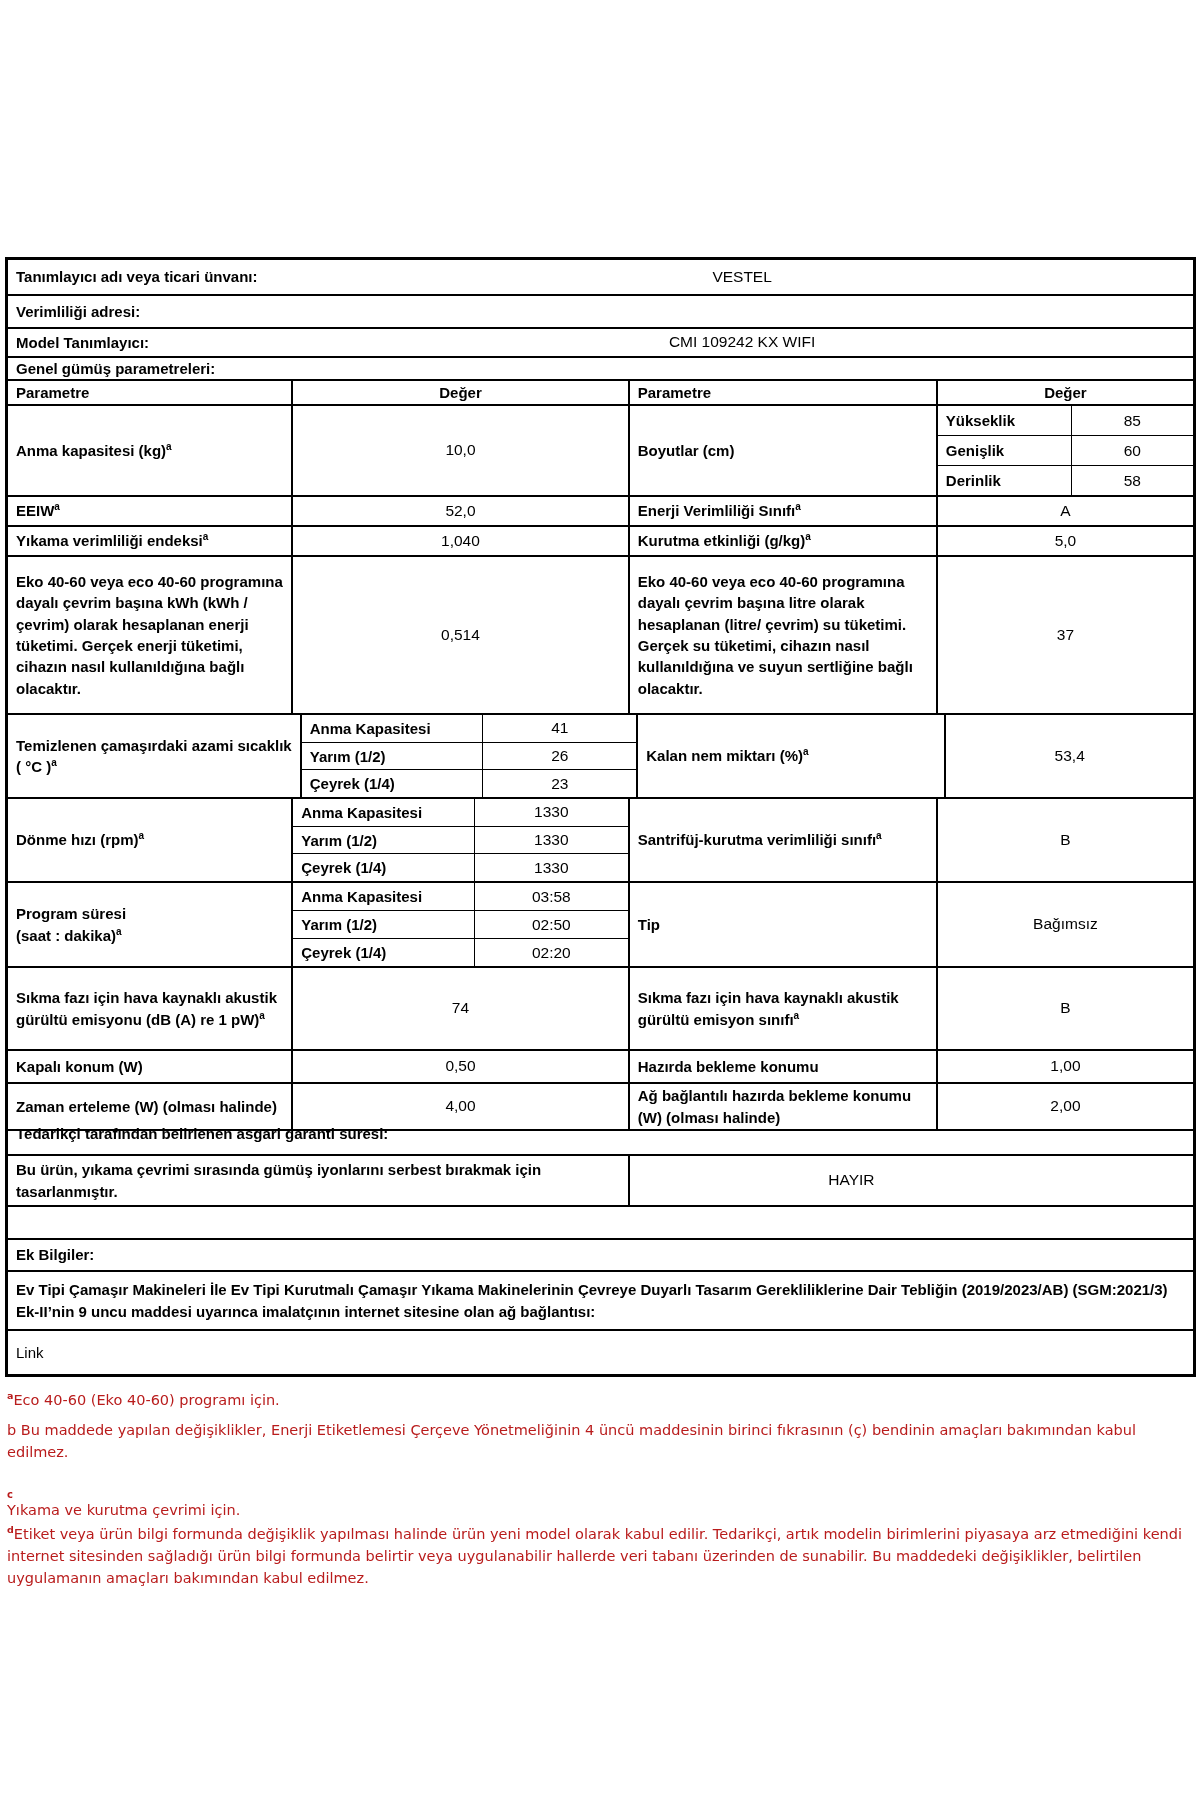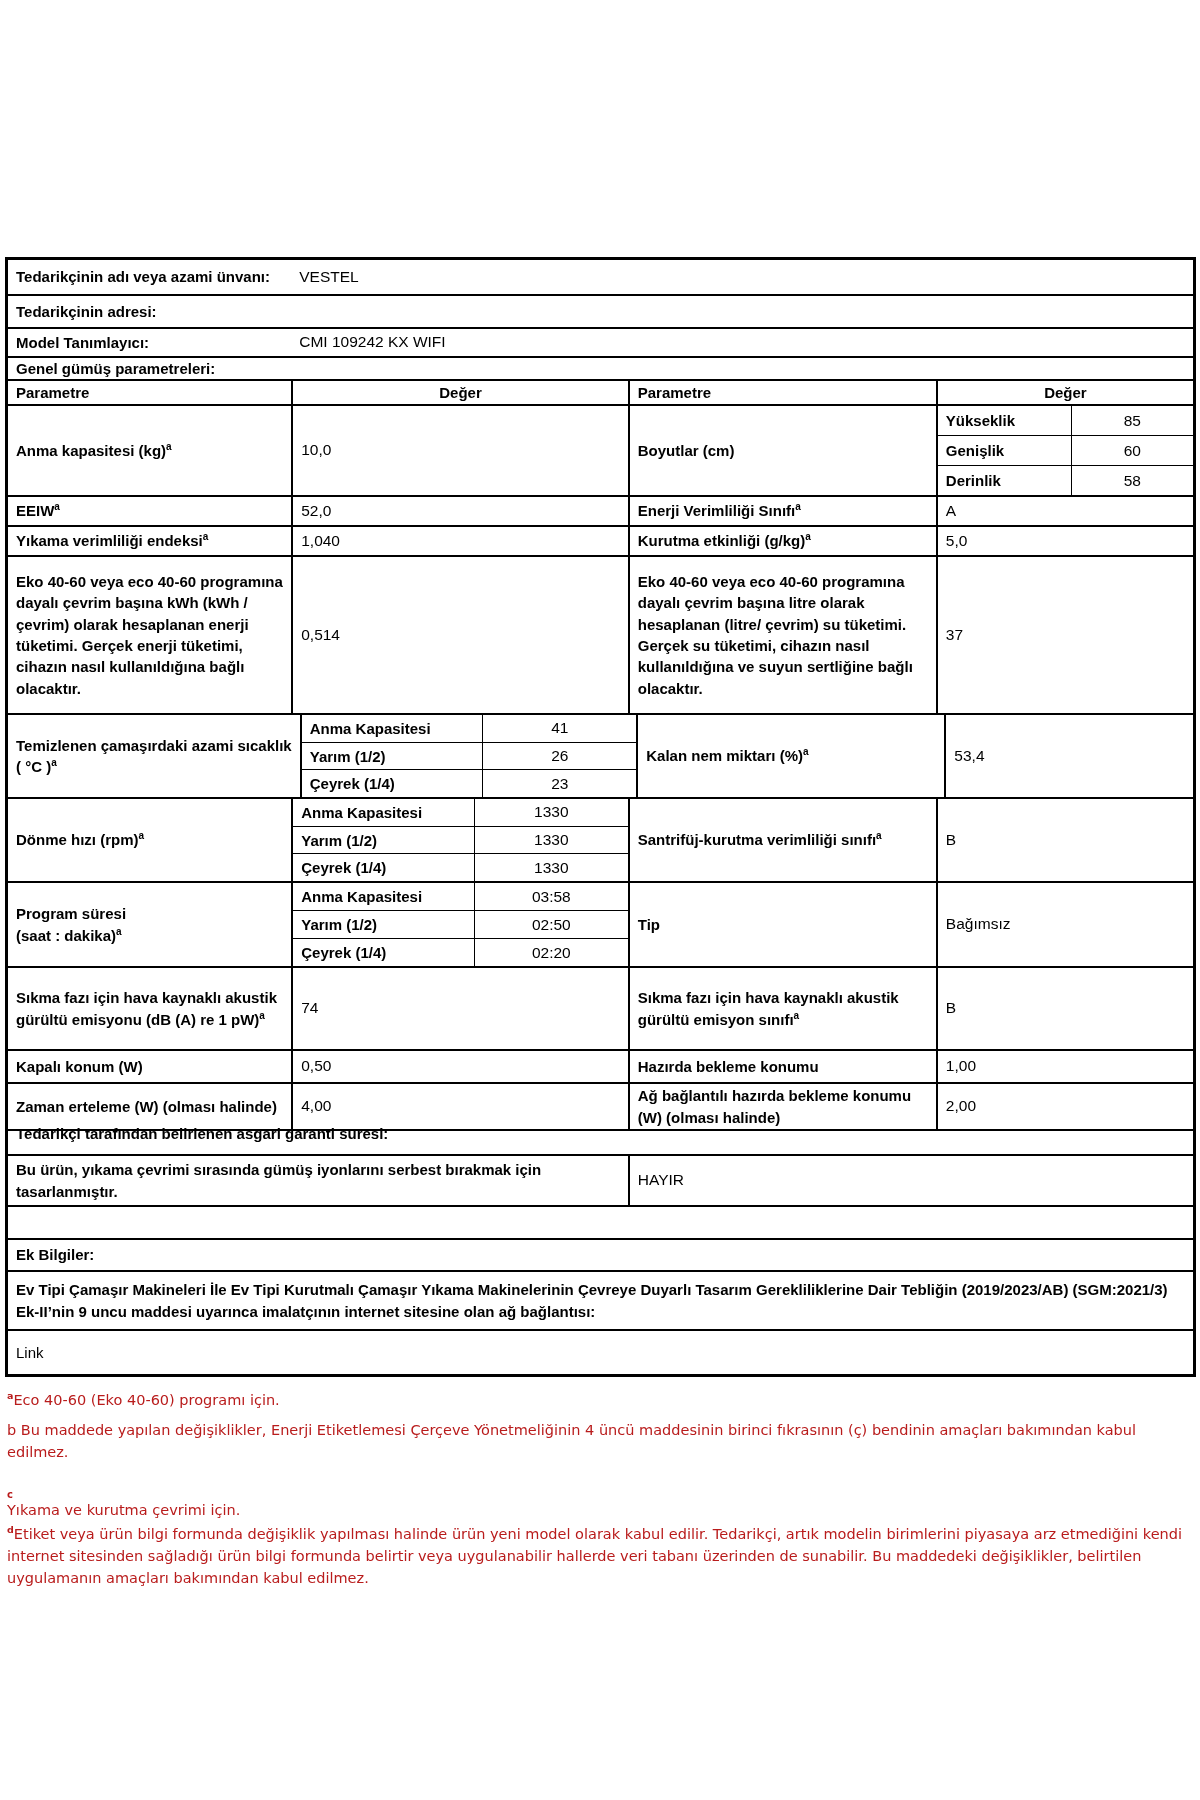--- a/index.html
+++ b/index.html
@@ -19,21 +19,21 @@
 
   .c { padding:2px 8px; display:flex; flex-direction:column; justify-content:center; overflow:visible; }
   .vl { border-left:2px solid #000; }
   .c1 { flex:0 0 23.9%; }
   .c2 { flex:0 0 28.4%; }
   .c3 { flex:0 0 26.0%; }
   .c4 { flex:1 1 auto; }
   .cfull { flex:1 1 auto; }
 
   .lbl { font-weight:bold; font-size:15px; line-height:1.42; }
-  .val { font-weight:normal; font-size:15.5px; text-align:left; line-height:1.3; }
+  .val { font-weight:normal; font-size:15.5px; text-align:center; line-height:1.3; }
   .hdr { font-weight:bold; font-size:15px; }
   .tc  { text-align:center; }
   .nowrap { white-space:nowrap; }
 
   
   .sub { padding:0; display:flex; flex-direction:column; }
   .srow { flex:1 1 0; display:flex; align-items:stretch; border-bottom:1.5px solid #000; }
   .srow:last-child { border-bottom:none; }
   .sk { flex:0 0 54%; display:flex; align-items:center; padding:1px 8px; font-weight:bold; font-size:15px; }
   .sk4 { flex:0 0 52%; }
@@ -53,30 +53,30 @@
 </style>
 </head>
 <body>
 
 <div class="sheet">
 
   <div class="fiche">
 
     <div class="trow" style="height:36px">
       <div class="c c1">
-        <div class="lbl nowrap">Tedarikçinin adı veya azami ünvanı:</div>
+        <div class="lbl nowrap">Tanımlayıcı adı veya ticari ünvanı:</div>
       </div>
       <div class="c cfull">
         <div class="val">VESTEL</div>
       </div>
     </div>
 
     <div class="trow" style="height:33px">
       <div class="c c1">
-        <div class="lbl nowrap">Tedarikçinin adresi:</div>
+        <div class="lbl nowrap">Verimliliği adresi:</div>
       </div>
       <div class="c cfull">
         <div class="val"></div>
       </div>
     </div>
 
     <div class="trow" style="height:29px">
       <div class="c c1">
         <div class="lbl nowrap">Model Tanımlayıcı:</div>
       </div>

